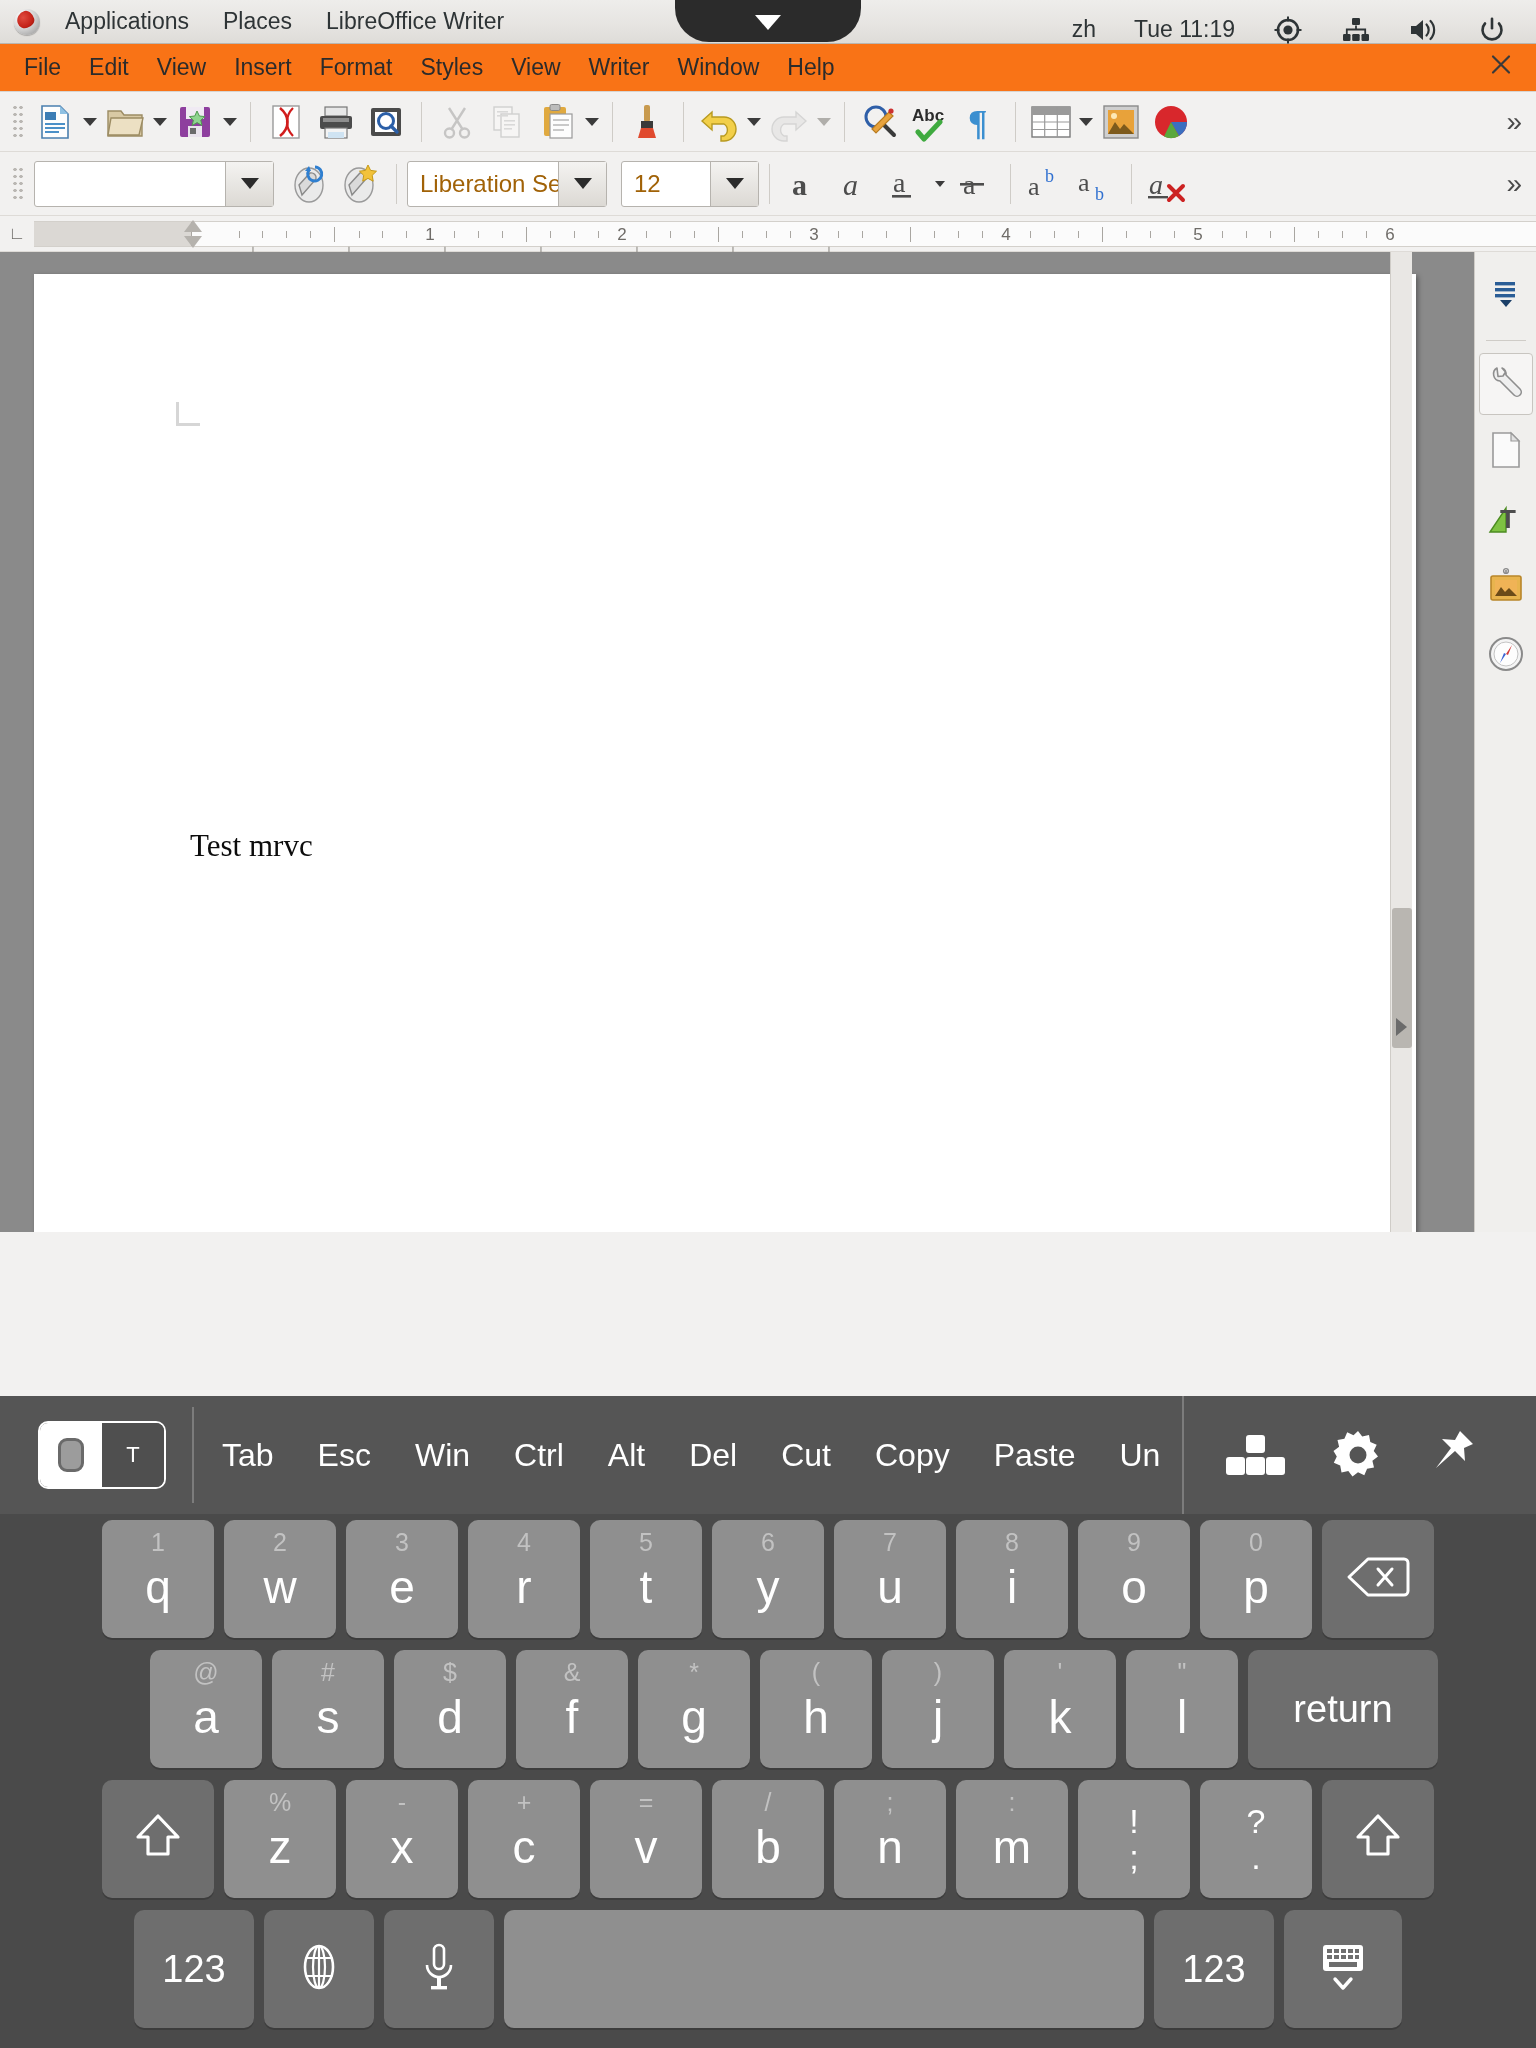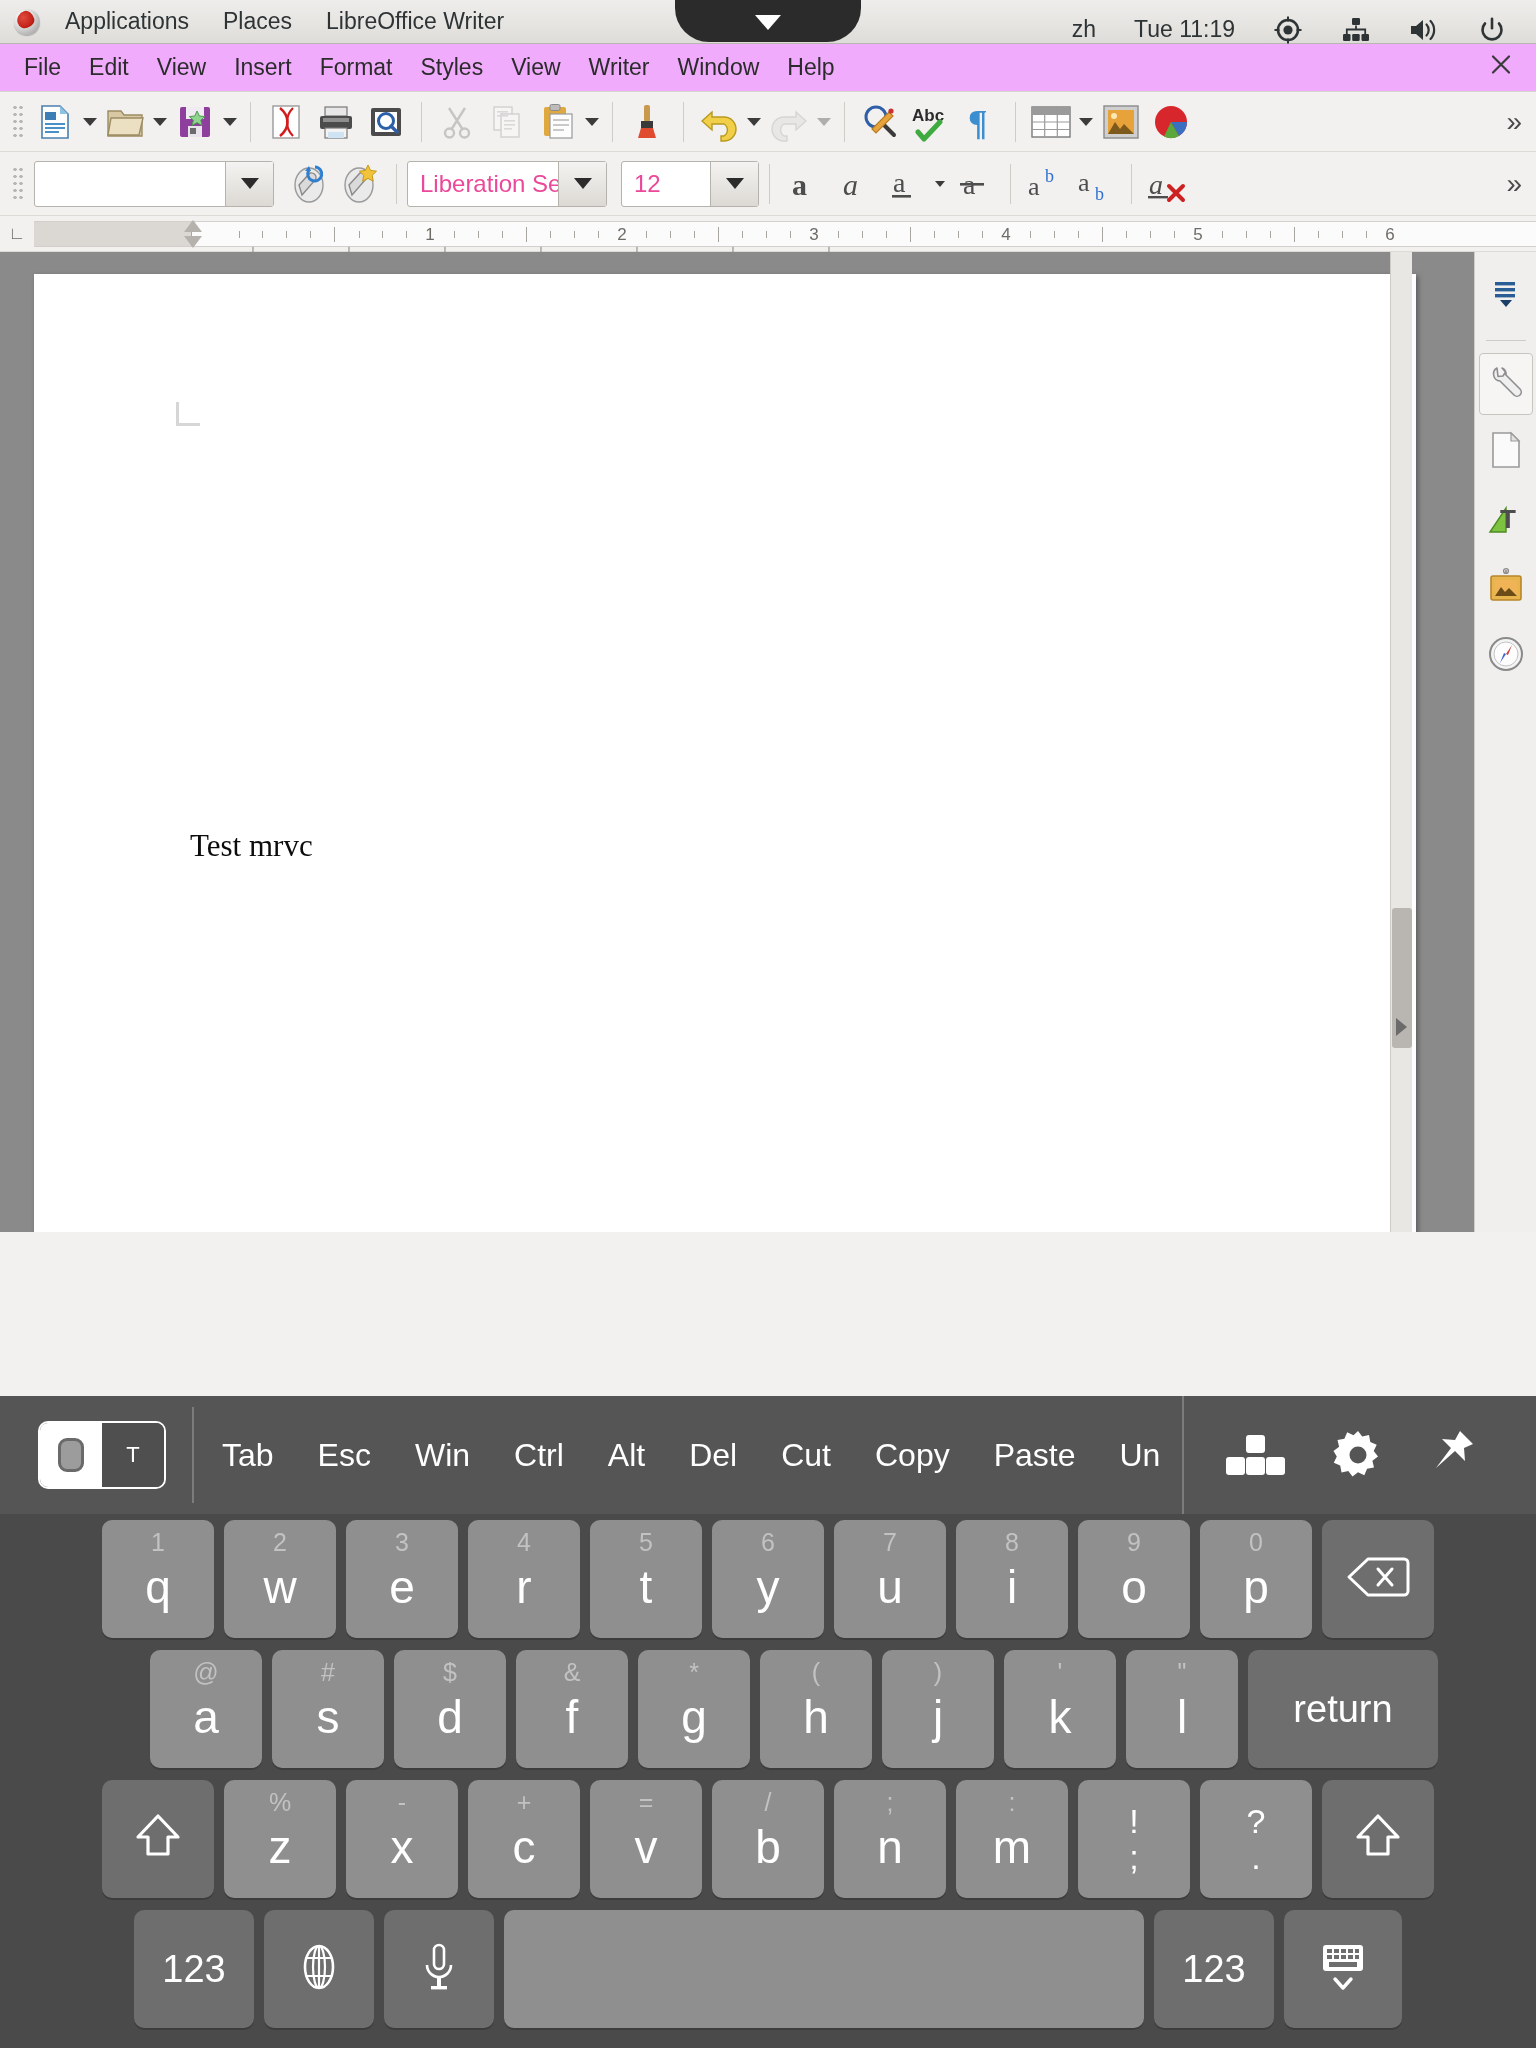--- a/index.html
+++ b/index.html
@@ -59,21 +59,21 @@
   }
   #titlebar .title {
     position: absolute; left: 0; right: 0; text-align: center;
     font-size: 25px; color: #2b2b2b; font-weight: normal;
   }
   #win-ctrls { margin-left: auto; display: flex; align-items: center; gap: 28px; padding-right: 26px; z-index:2; }
   #win-ctrls .wb { width: 30px; height: 30px; display:flex; align-items:center; justify-content:center; color:#333; }
 
   #menubar {
     height: 48px; display: flex; align-items: center;
-    background: #f0abfc; border-bottom: 1px solid #d7d4d0;
+    background: #f97316; border-bottom: 1px solid #d7d4d0;
     font-size: 23px; color: #2b2b2b; position: relative;
   }
   #menubar .mi { padding: 0 14px; height: 48px; display:flex; align-items:center; }
   #menubar .mi:first-child { margin-left: 10px; }
   #menu-close { position:absolute; right: 22px; top: 50%; transform: translateY(-50%); font-size: 26px; color:#444; }
 
   .toolbar {
     height: 60px; display: flex; align-items: center;
     background: #f2f1f0; border-bottom: 1px solid #dedbd7;
     position: relative; padding-left: 6px;
@@ -83,21 +83,21 @@
     background-size: 6px 7px; opacity:.9; }
   .tbtn { width: 50px; height: 50px; display:flex; align-items:center; justify-content:center; }
   .tbtn svg { display:block; }
   .arrowdn { width: 20px; height: 46px; display:flex; align-items:center; justify-content:center; }
   .arrowdn i { display:block; width:0;height:0;border-left:7px solid transparent;border-right:7px solid transparent;border-top:8px solid #3b3b3b; font-style:normal;}
   .arrowdn.dim i { border-top-color:#b0aeaa; }
   .tsep { width: 1px; height: 40px; background: #cfccc7; margin: 0 10px; }
   .chev { position: absolute; right: 14px; top: 50%; transform: translateY(-50%); font-size: 28px; color: #4a4a4a; }
 
   .combo { display:flex; align-items:stretch; border:1px solid #b6b3ae; background:#fff; border-radius:3px; height:46px; }
-  .combo .val { display:flex; align-items:center; padding: 0 12px; font-size: 24px; color:#ec4899; overflow:hidden; white-space:nowrap; }
+  .combo .val { display:flex; align-items:center; padding: 0 12px; font-size: 24px; color:#a16207; overflow:hidden; white-space:nowrap; }
   .combo .btn { width:48px; background:linear-gradient(to bottom,#f4f3f1,#dcd9d4); border-left:1px solid #b6b3ae;
                 display:flex; align-items:center; justify-content:center; }
   .combo .btn i { display:block; width:0;height:0;border-left:9px solid transparent;border-right:9px solid transparent;border-top:11px solid #2b2b2b; font-style:normal;}
 
   
   #ruler { height: 36px; background: #f2f1f0; display:flex; align-items:center; position:relative; border-bottom:1px solid #dedbd7;}
   #ruler .corner { width: 34px; text-align:center; color:#6f6c68; font-size:17px; }
   #ruler .bar { position:relative; height: 26px; flex:1; background:#fbfbfb; border-top:1px solid #d3d0cb; border-bottom:1px solid #d3d0cb;}
   #ruler .margin { position:absolute; top:0; bottom:0; left:0; width:158px; background:#dbd8d4; border-right:1px solid #a9a6a1;}
   #ruler .tk { position:absolute; top:9px; width:1px; height:7px; background:#a9a6a1; }

